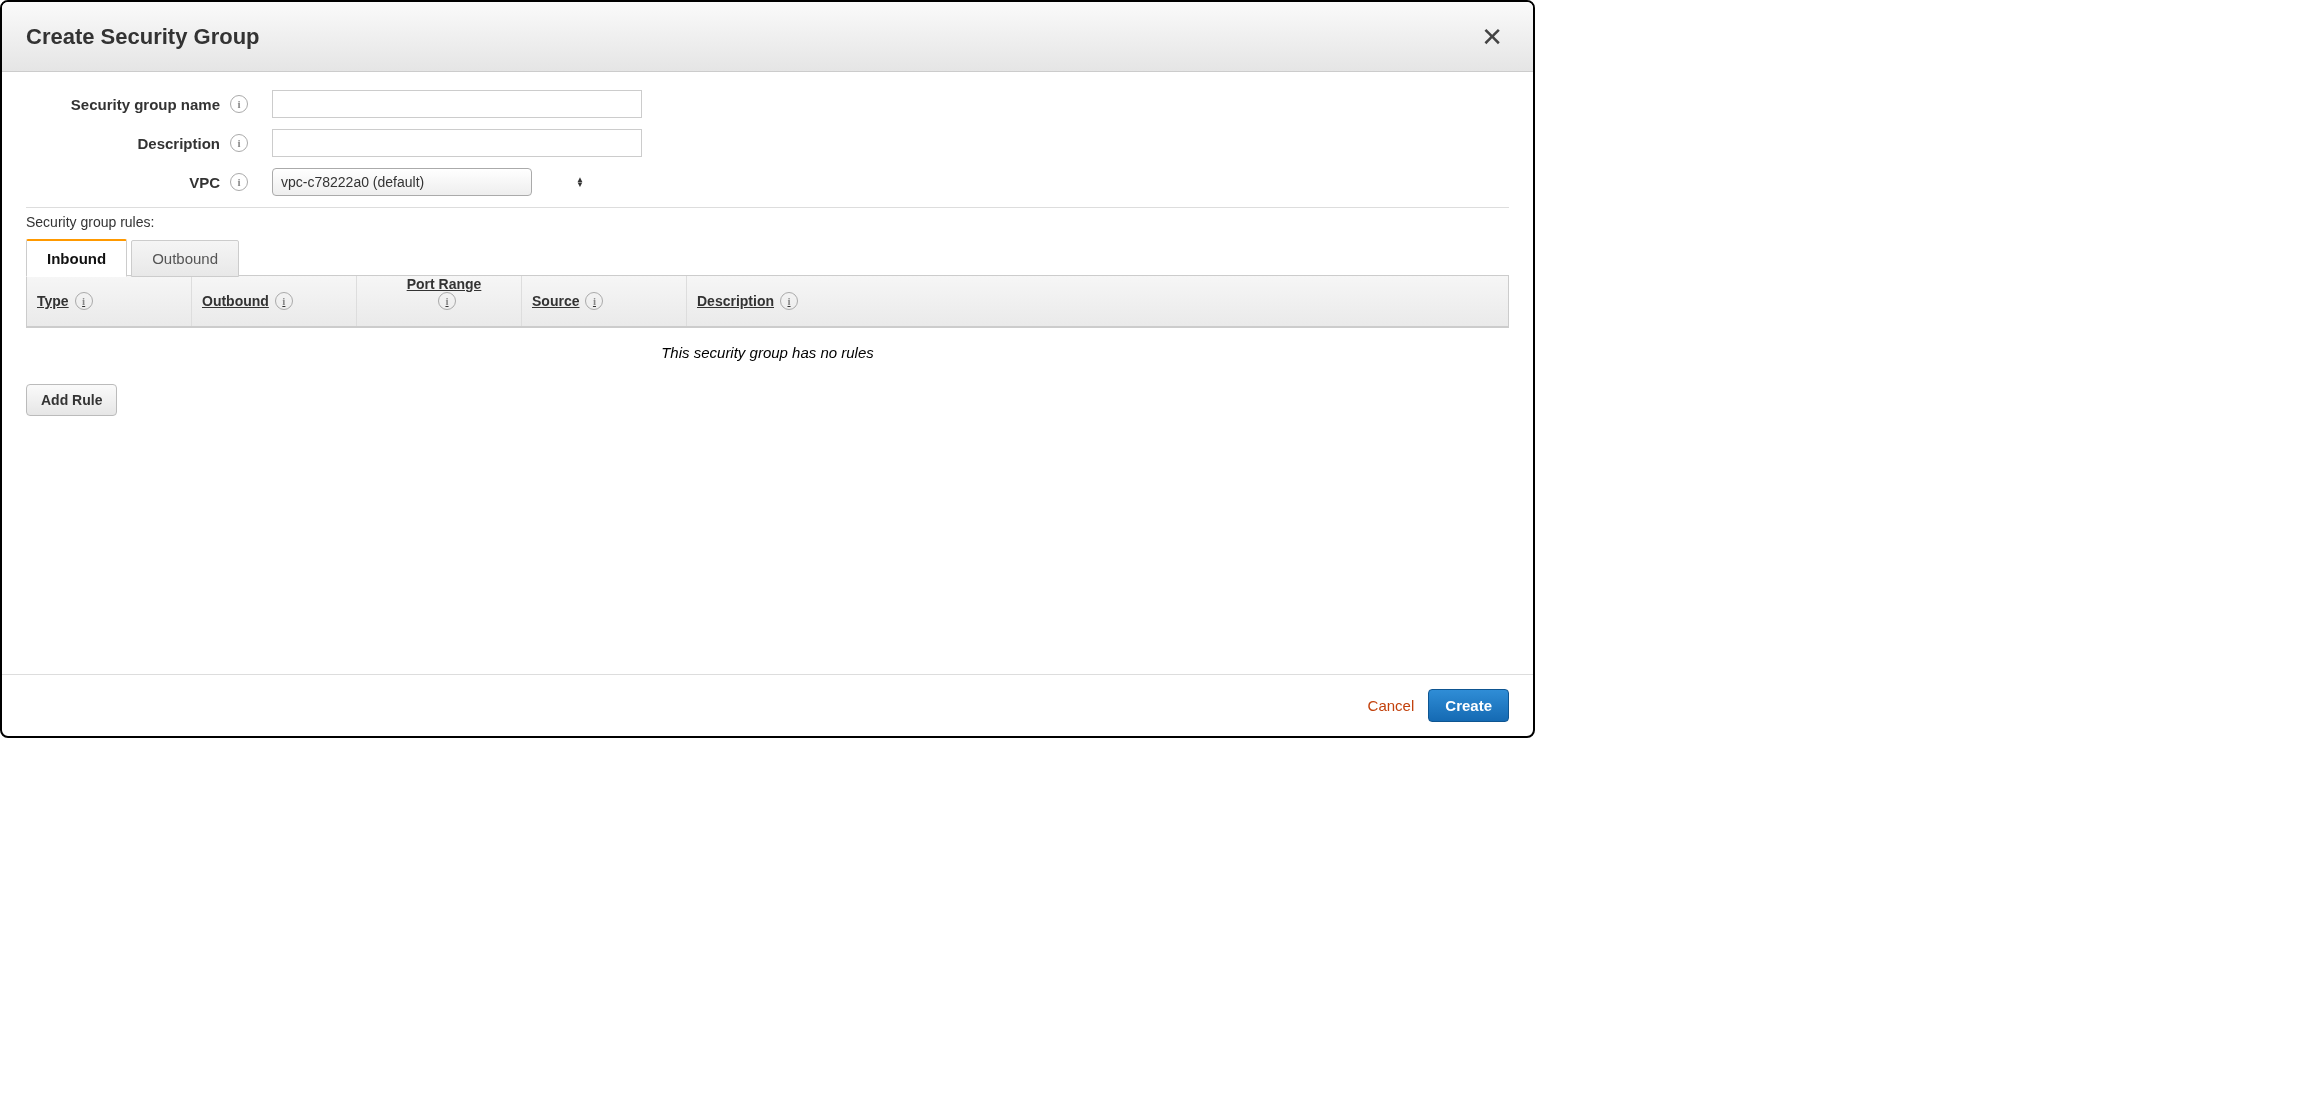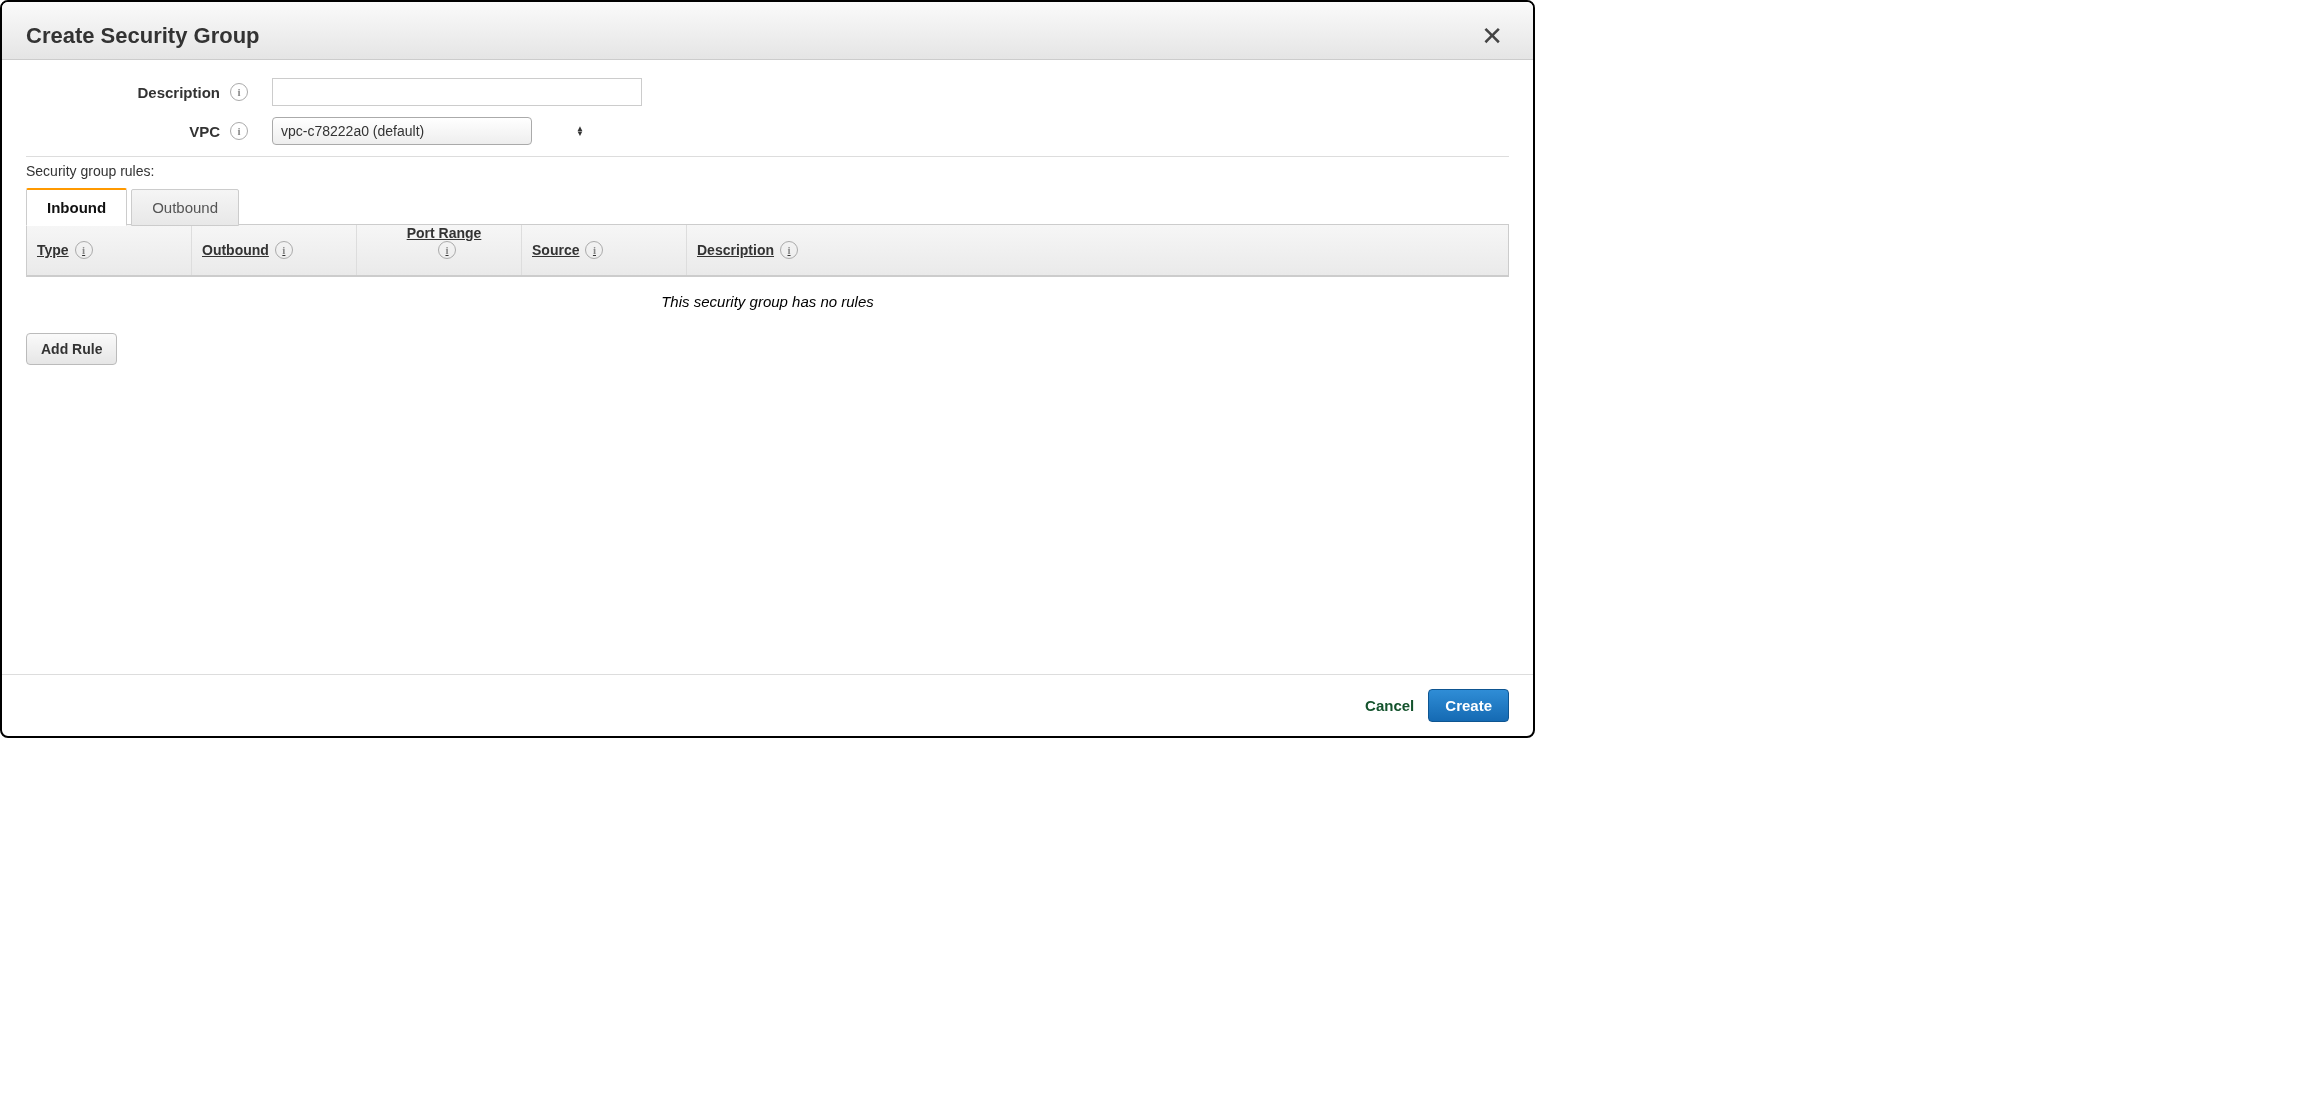--- a/index.html
+++ b/index.html
@@ -14,25 +14,25 @@
       border: 2px solid #000;
       border-radius: 8px;
       overflow: hidden;
       display: flex;
       flex-direction: column;
       background: #fff;
     }
     .dialog-header {
       background: linear-gradient(to bottom, #fafafa, #e5e5e5);
       border-bottom: 1px solid #ccc;
-      padding: 10px 24px;
+      padding: 18px 24px;
       display: flex;
       justify-content: space-between;
-      align-items: flex-end;
-      height: 58px;
+      align-items: center;
+      height: 70px;
     }
     .dialog-title {
       font-size: 22px;
       font-weight: bold;
       color: #333;
     }
     .close-x {
       font-size: 26px;
       color: #444;
       cursor: pointer;
@@ -196,23 +196,23 @@
     }
     .dialog-footer {
       border-top: 1px solid #ddd;
       padding: 14px 24px;
       display: flex;
       justify-content: flex-end;
       align-items: center;
       gap: 14px;
     }
     .cancel-link {
-      color: #14532d;
-      font-size: 15px;
-      font-weight: bold;
+      color: #c2410c;
+      font-size: 15px;
+      font-weight: normal;
       cursor: pointer;
     }
     .create-btn {
       background: linear-gradient(to bottom, #2f8dd6, #156ab3);
       color: #fff;
       font-size: 15px;
       font-weight: bold;
       border: 1px solid #0e5591;
       border-radius: 4px;
       padding: 7px 16px;
@@ -224,20 +224,25 @@
 
 <div class="dialog">
 
   <div class="dialog-header">
     <div class="dialog-title">Create Security Group</div>
     <div class="close-x">✕</div>
   </div>
 
   <div class="dialog-body">
 
+    <div class="form-row">
+      <div class="form-label">Security group name</div>
+      <span class="info-icon"></span>
+      <input type="text" class="text-input" value="" style="">
+    </div>
 
     <div class="form-row">
       <div class="form-label">Description</div>
       <span class="info-icon"></span>
       <input type="text" class="text-input" value="" style="">
     </div>
 
     <div class="form-row">
       <div class="form-label">VPC</div>
       <span class="info-icon"></span>

